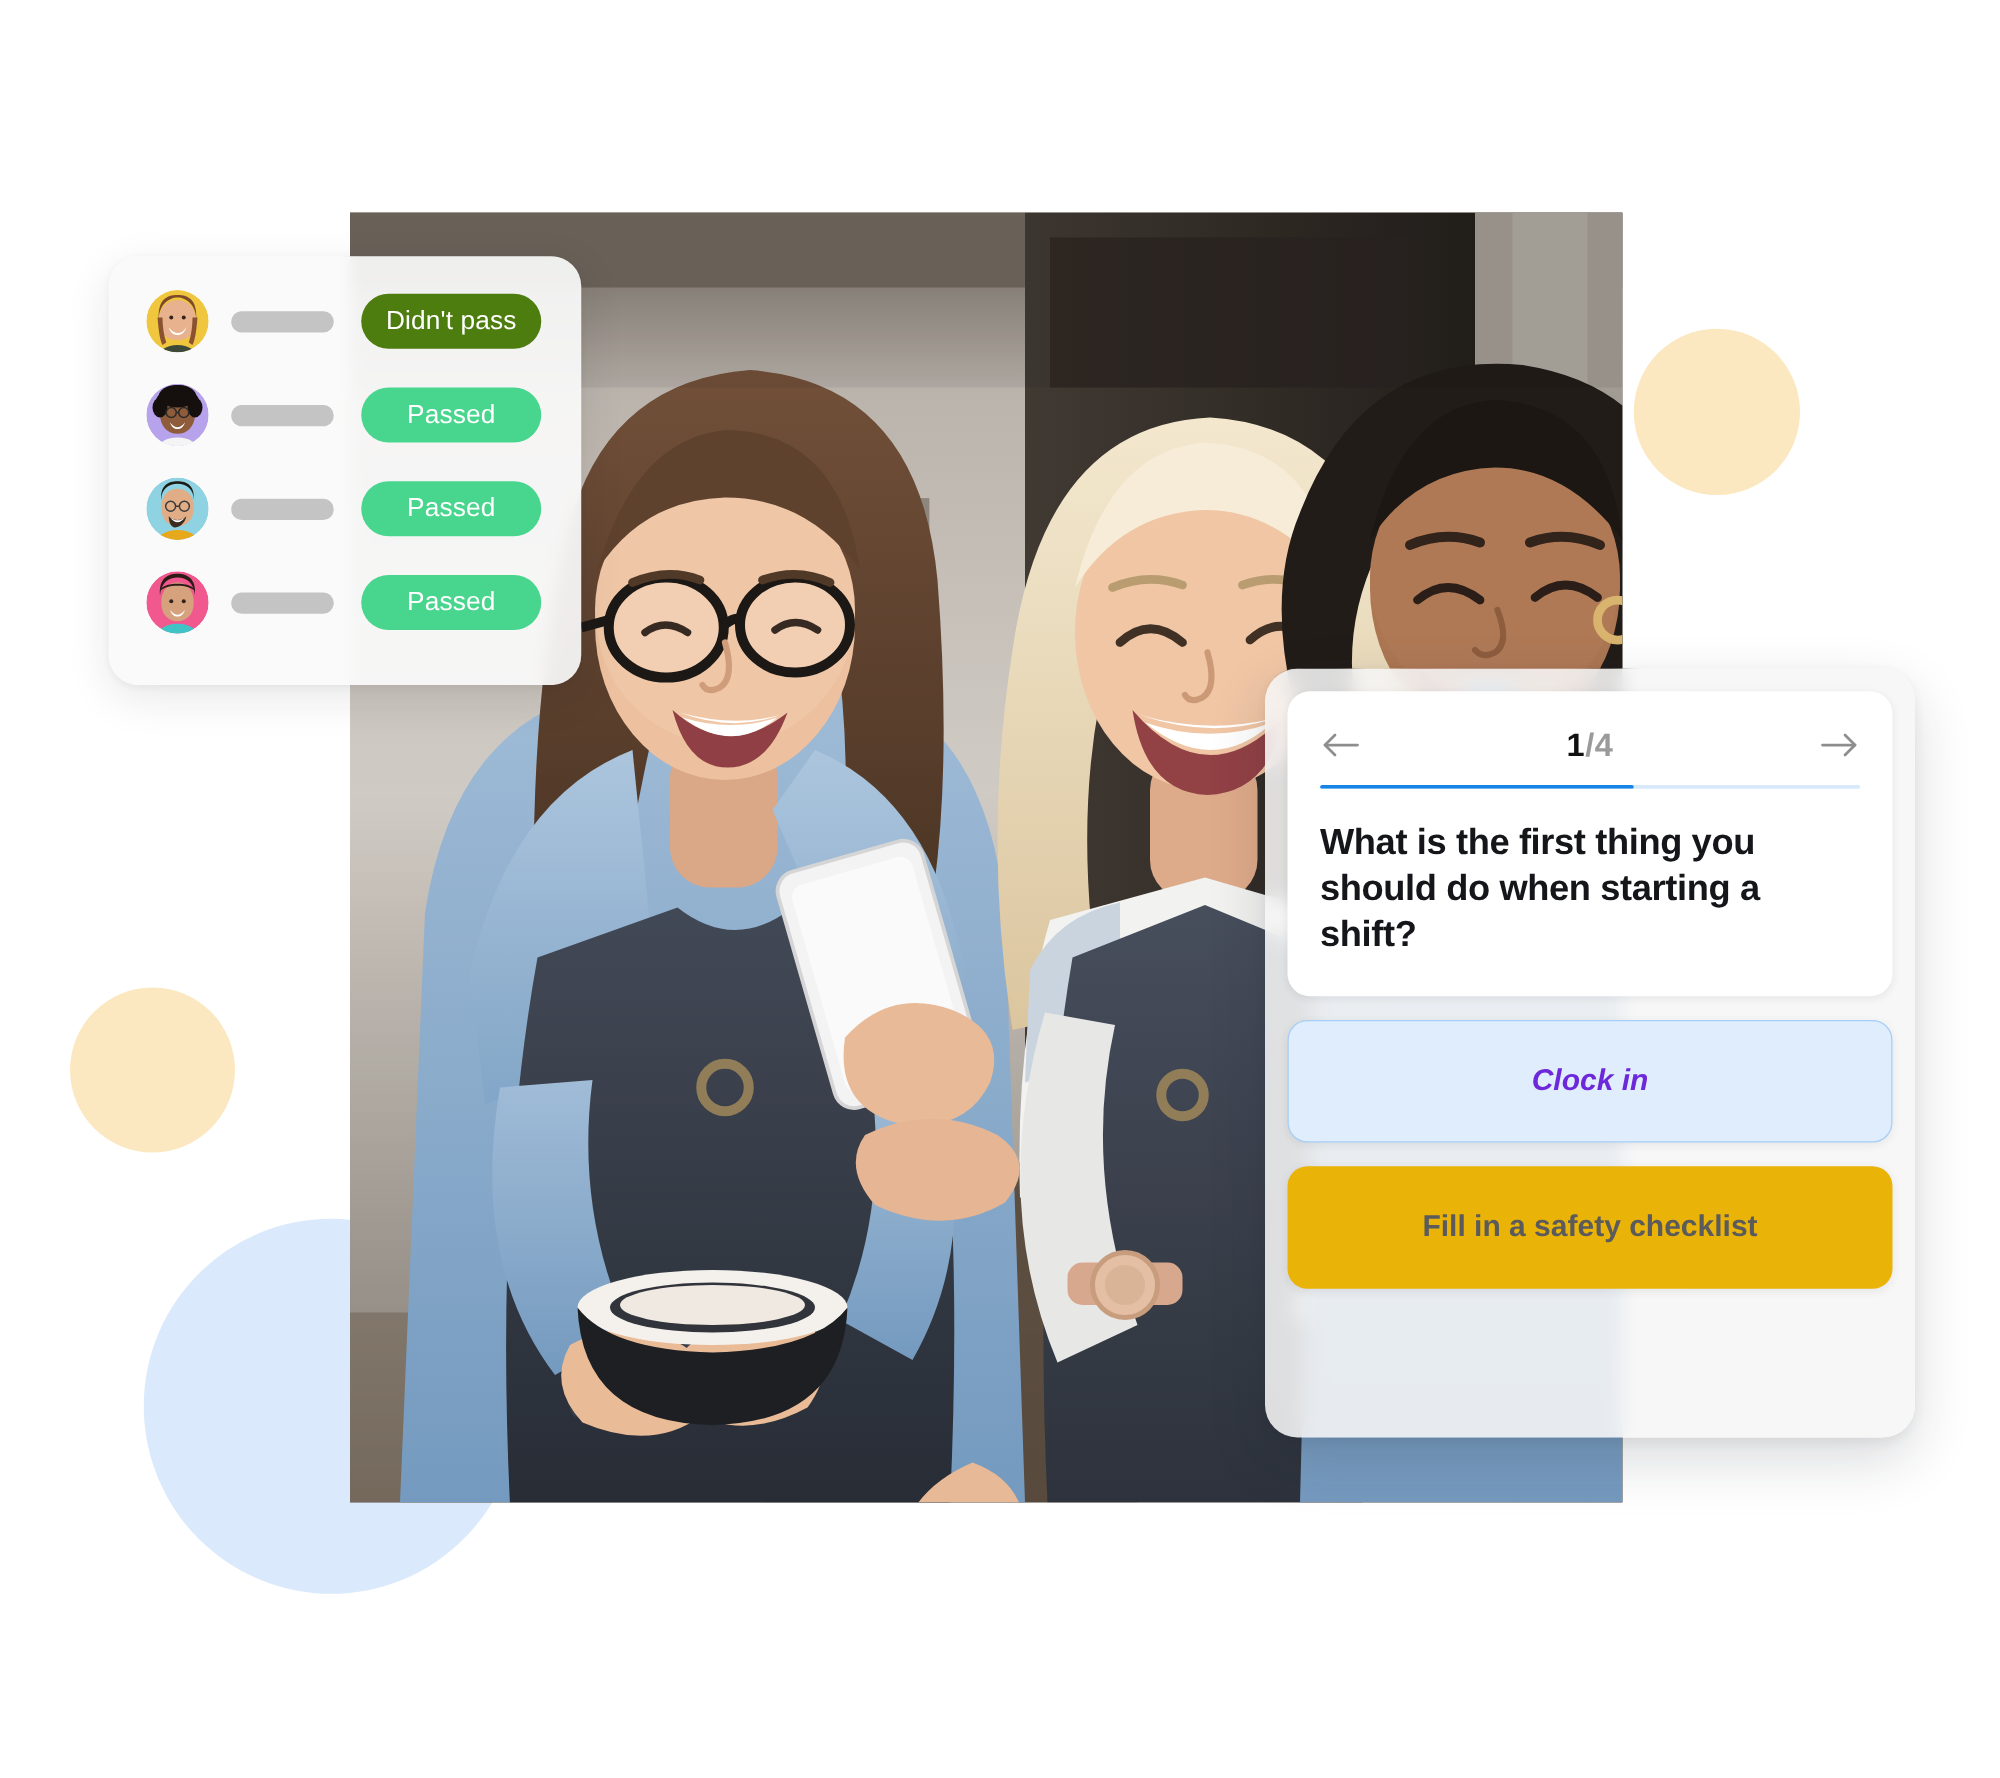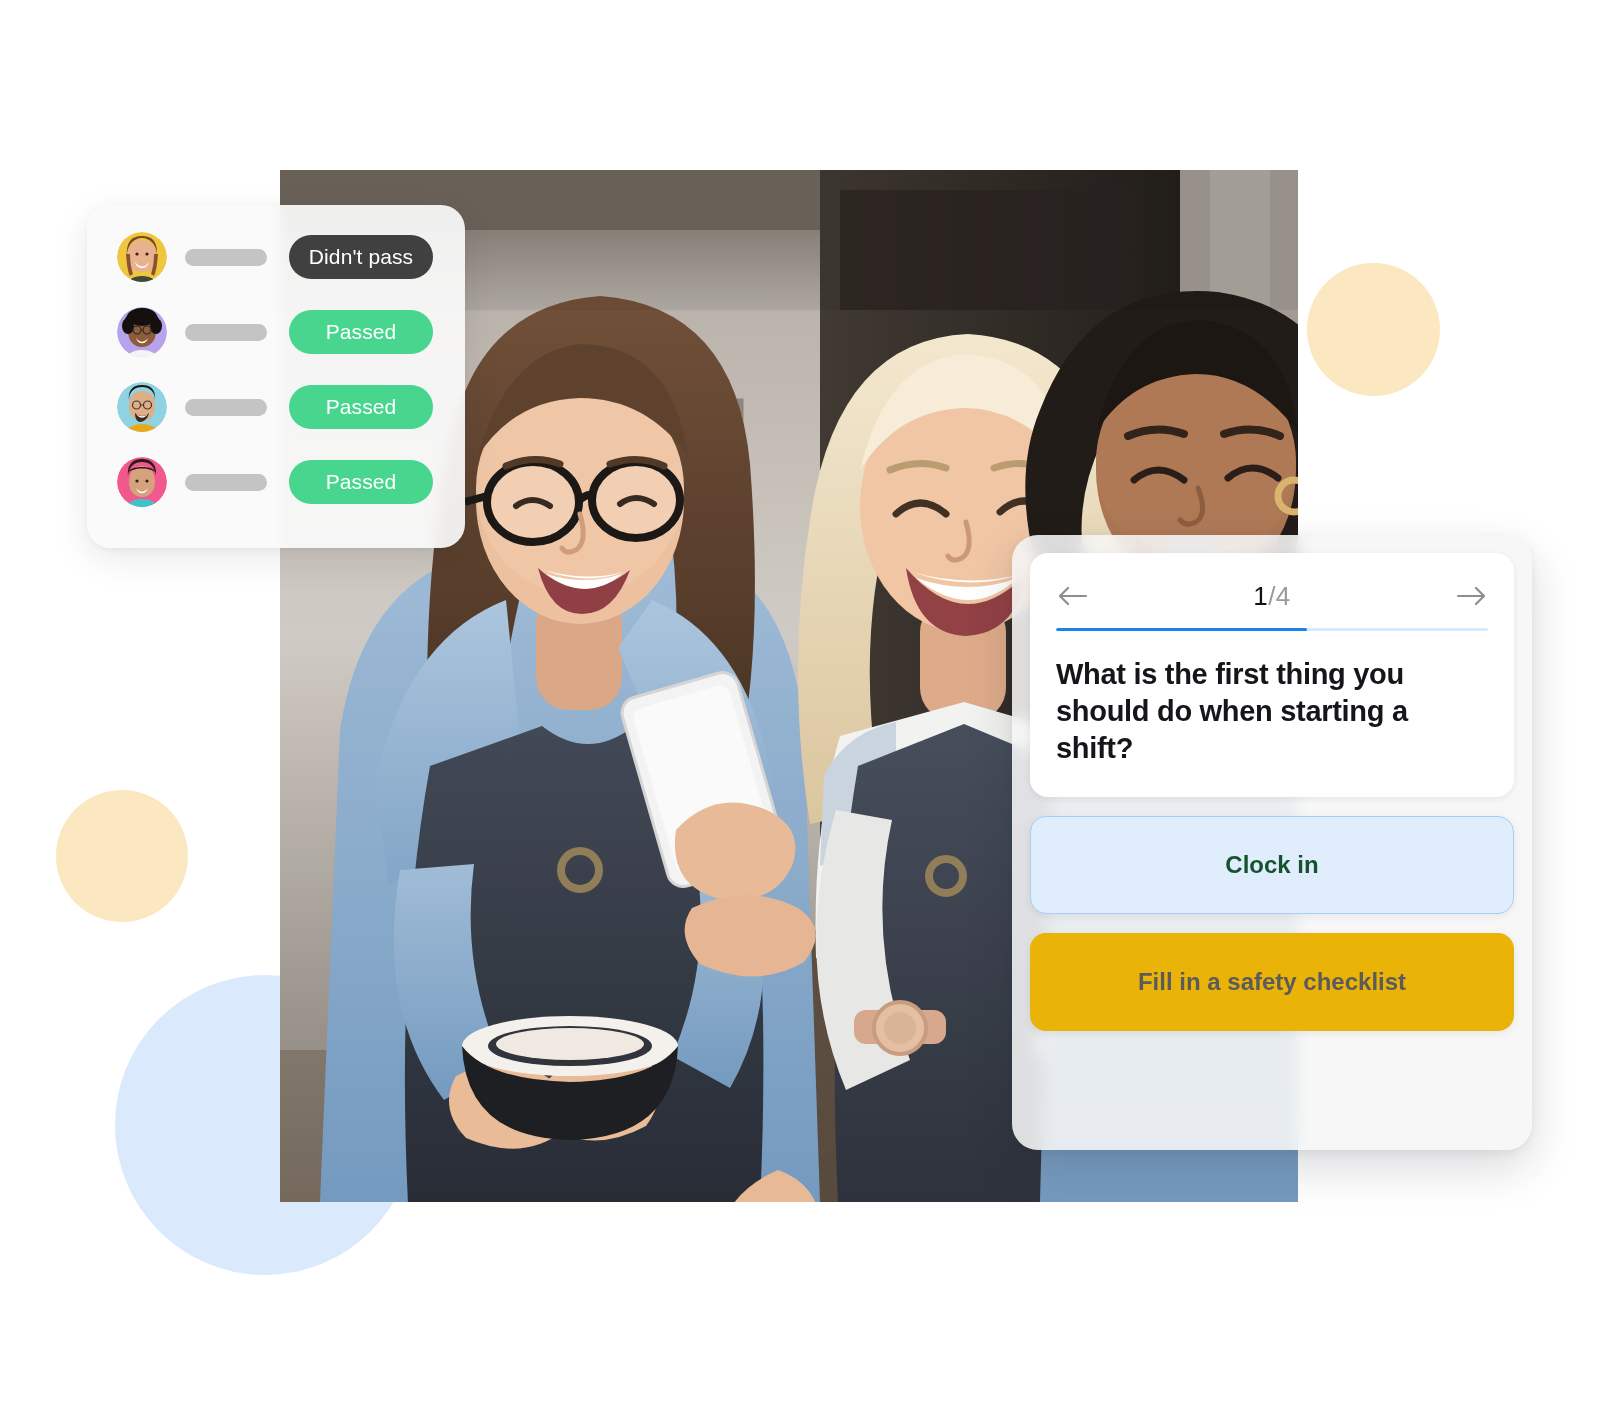--- a/index.html
+++ b/index.html
@@ -64,21 +64,21 @@
     backdrop-filter: blur(8px);
     padding: 18px 18px 0 18px;
   }
   #quiz-question-panel {
     background: #fff; border-radius: 18px; padding: 20px 26px 30px 26px;
     box-shadow: 0 2px 7px rgba(20,20,30,0.07);
   }
   .quiz-nav { display: flex; align-items: center; justify-content: space-between; height: 46px; }
   .arrow { width: 34px; height: 34px; display: flex; align-items: center; justify-content: center; cursor: pointer; }
   .arrow svg { display: block; }
-  .quiz-counter { font-size: 26px; font-weight: 400; color: #9a9a9a; letter-spacing: 0.5px; }
+  .quiz-counter { font-size: 26px; font-weight: 700; color: #9a9a9a; letter-spacing: 0.5px; }
   .quiz-counter .cur { color: #111; }
   .progress-track {
     height: 3px; background: #D7E9FA; border-radius: 2px; margin-top: 9px; width: 100%;
     position: relative; overflow: hidden;
   }
   .progress-fill { position:absolute; left:0; top:0; height:100%; background:#1784E8; border-radius:2px; }
   .quiz-question {
     margin-top: 25px;
     font-size: 29px; line-height: 1.28; font-weight: 700; color: #15161a;
     letter-spacing: -0.3px;
@@ -307,21 +307,21 @@
           <path d="M10 25c0-11 7-17 15-17s15 6 15 17c0 10-6 15-15 15S10 35 10 25z" fill="#e8b28e"></path>
           <path d="M10 24c0-12 8-18 15-18s15 6 15 18c1-16-6-20-15-20S9 8 10 24z" fill="#7c4a2a"></path>
           <path d="M9 22c1 12 2 18 4 22l3-2c-2-6-3-13-3-20z" fill="#8a5230"></path>
           <path d="M41 22c-1 12-2 18-4 22l-3-2c2-6 3-13 3-20z" fill="#8a5230"></path>
           <path d="M18 30c5 6 10 6 14 0-2 8-12 8-14 0z" fill="#fff"></path>
           <circle cx="20" cy="22" r="1.6" fill="#34241a"></circle>
             <circle cx="30" cy="22" r="1.6" fill="#34241a"></circle>
         </svg>
       </div>
       <div class="skeleton" style="background: rgb(196, 196, 196);"></div>
-      <div class="badge fail" style="background: #404040;">Didn't pass</div>
+      <div class="badge fail" style="background: #4d7c0f;">Didn't pass</div>
     </div>
 
     <div class="status-row">
       <div class="avatar">
         <svg viewBox="0 0 50 50">
             <circle cx="25" cy="25" r="25" fill="#B7A2EC"></circle>
           <path d="M25 43c-10 0-15 5-15 7h30c0-2-5-7-15-7z" fill="#f4f4f4"></path>
           <path d="M11 24c0-10 6-16 14-16s14 6 14 16-6 16-14 16-14-6-14-16z" fill="#8e5c3b"></path>
           <path d="M9 20c0-11 7-17 16-17s16 6 16 17c2-3 2-8-1-11-3-6-9-8-15-8s-12 3-15 8c-3 3-3 8-1 11z" fill="#15100d"></path>
           <ellipse cx="11" cy="19" rx="6" ry="8" fill="#15100d"></ellipse>
@@ -399,17 +399,17 @@
         </div>
       </div>
 
       <div class="progress-track" style="background: rgb(215, 233, 250);">
         <div class="progress-fill" id="progress-fill" style="width: 58%; background: rgb(23, 132, 232);"></div>
       </div>
 
       <div class="quiz-question">What is the first thing you should do when starting a shift?</div>
     </div>
 
-    <div class="answer selected" style="background: rgb(223, 237, 252); color: #14532d; border: 1.5px solid rgb(166, 206, 246);">Clock in</div>
+    <div class="answer selected" style="background: rgb(223, 237, 252); color: #6d28d9; border: 1.5px solid rgb(166, 206, 246); font-style: italic;">Clock in</div>
     <div class="answer plain" style="background: #eab308; color: rgb(91, 91, 91);">Fill in a safety checklist</div>
   </div>
 
 </div>
 
 </body></html>

